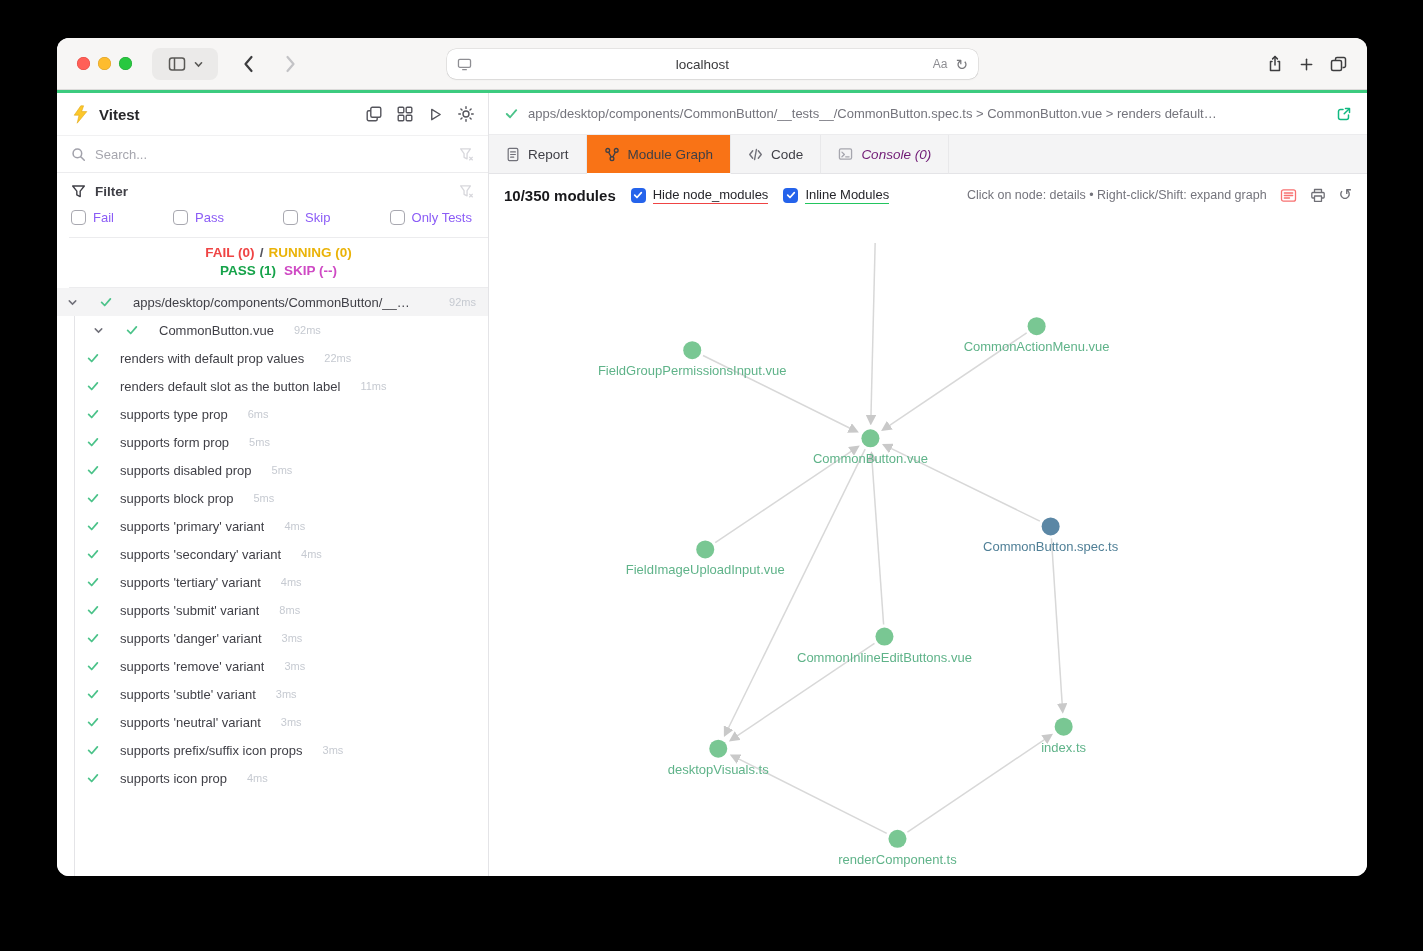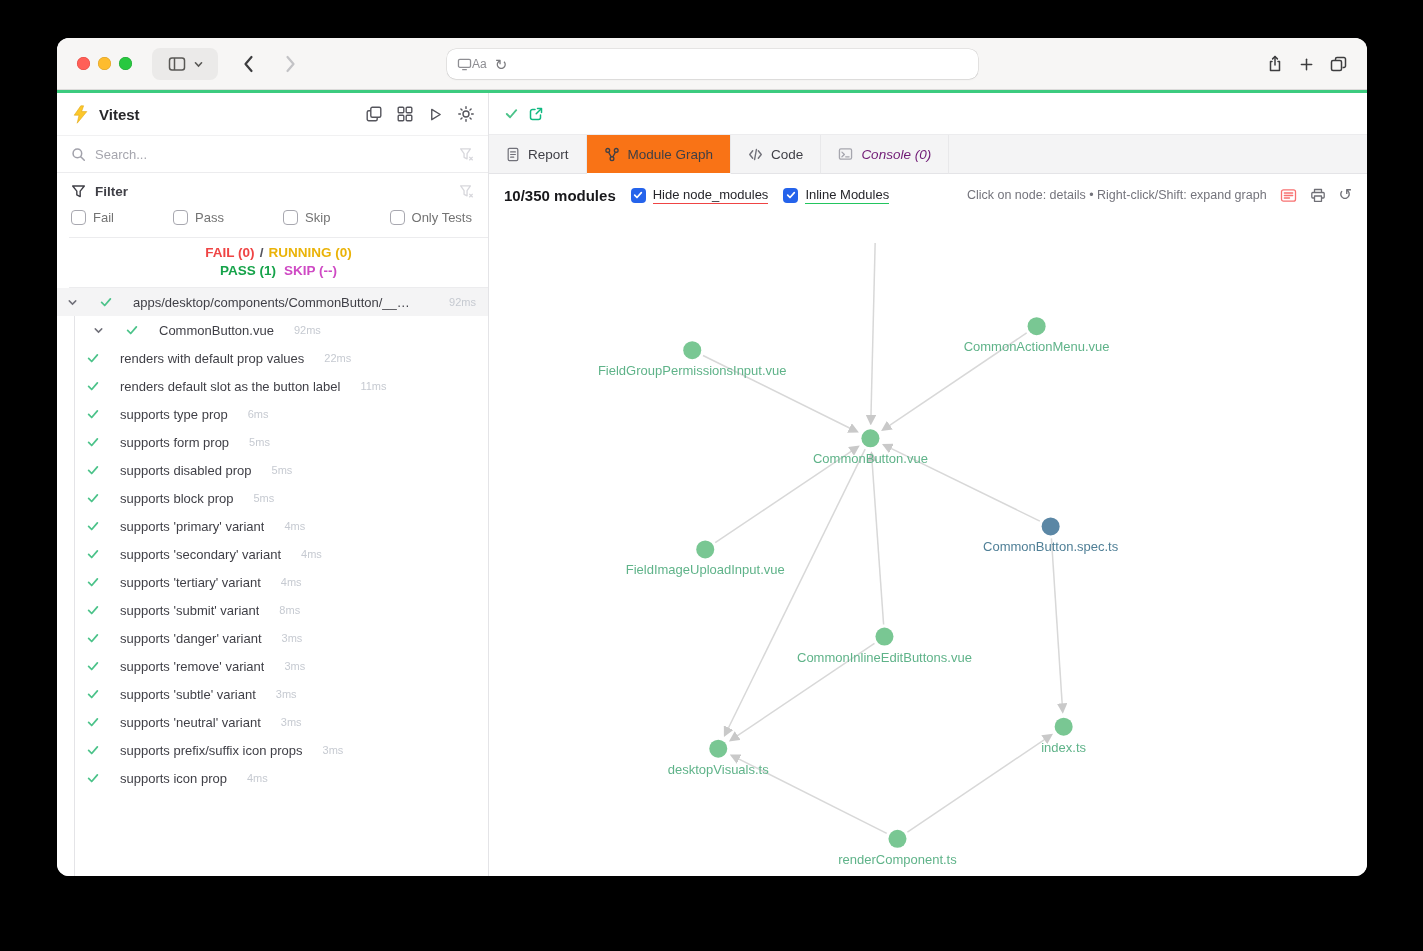--- a/index.html
+++ b/index.html
@@ -49,21 +49,21 @@
   .sb-search { height:38px; display:flex; align-items:center; gap:9px; padding:0 14px;
     border-top:1px solid #f1f1f2; border-bottom:1px solid #ececee; flex:none; }
   .sb-search input { border:none; outline:none; flex:1; font-size:13px; color:#3f3f46;
     font-family:inherit; background:transparent; }
   .sb-search input::placeholder { color:#a6a6ae; }
 
   .sb-filter { padding:11px 14px 12px; flex:none; }
   .filter-head { display:flex; align-items:center; gap:9px; font-size:13.5px; font-weight:700; color:#3f3f46; }
   .filter-head .spacer { flex:1; }
   .filter-options { display:flex; justify-content:space-between; margin-top:11px; padding-right:2px; }
-  .cb { display:flex; align-items:center; gap:7px; font-size:13px; color:#737373; cursor:default; }
+  .cb { display:flex; align-items:center; gap:7px; font-size:13px; color:#8b5cf6; cursor:default; }
   .cb .box { width:15px; height:15px; border:1.5px solid #a8a8b0; border-radius:4px; background:#fff; flex:none; }
 
   .sb-status { border-top:1px solid #ececee; border-bottom:1px solid #ececee; text-align:center;
     padding:6px 0 7px; font-size:13.5px; font-weight:700; flex:none;margin-left:12px; }
   .sb-status .line { height:18px; line-height:18px; }
   .sb-status .sep { font-weight:600; margin:0 5px; color:#52525b; }
   .sb-status .gap { display:inline-block; width:8px; }
 
   .tree { flex:1; overflow:hidden; position:relative; font-size:13px; }
   .guide { position:absolute; left:17px; top:28px; bottom:0; width:1px; background:#e4e4e7; }
@@ -140,20 +140,21 @@
       </span>
     </div>
 
     <div class="url-field">
       <span class="url-left">
         <svg class="ic" width="15" height="13" viewBox="0 0 16 14" fill="none" stroke="currentColor" stroke-width="1.4">
           <rect x="1.5" y="1.5" width="13" height="8.5" rx="1.5"></rect>
             <line x1="5.5" y1="12.5" x2="10.5" y2="12.5"></line>
         </svg>
       </span>
+      <span class="url-text">localhost</span>
       <span class="url-right">
         <span>Aa</span>
         <span class="reload-glyph">↻</span>
       </span>
     </div>
 
     <div class="tb-actions">
       <span class="icon-btn">
         <svg class="ic" width="16" height="18" viewBox="0 0 16 18" fill="none" stroke="currentColor" stroke-width="1.5" stroke-linecap="round" stroke-linejoin="round">
           <path d="M5 6.5 H3.5 V15.5 H12.5 V6.5 H11"></path>
@@ -437,20 +438,21 @@
 </div>
       </div>
     </aside>
 
     <main class="main">
 
       <div class="crumb-row">
         <svg class="ic" width="15" height="15" viewBox="0 0 16 16" fill="none" stroke="#4cc38a" stroke-width="2" stroke-linecap="round" stroke-linejoin="round">
           <path d="M3 8.5 L6.5 12 L13 4.5"></path>
         </svg>
+        <span class="crumb">apps/desktop/components/CommonButton/__tests__/CommonButton.spec.ts &gt; CommonButton.vue &gt; renders default…</span>
         <svg class="ic" width="16" height="16" viewBox="0 0 16 16" fill="none" stroke="#10b981" stroke-width="1.5" stroke-linecap="round" stroke-linejoin="round">
           <path d="M7 3.5 H4.5 A2 2 0 0 0 2.5 5.5 v6 A2 2 0 0 0 4.5 13.5 h6 a2 2 0 0 0 2-2 V9"></path>
           <path d="M9.5 2.5 h4 v4"></path>
             <path d="M13.3 2.7 L8.2 7.8"></path>
         </svg>
       </div>
 
       <div class="tabs">
         <div class="tab">
           <svg class="ic" width="14" height="15" viewBox="0 0 16 17" fill="none" stroke="#71717a" stroke-width="1.4" stroke-linecap="round">

